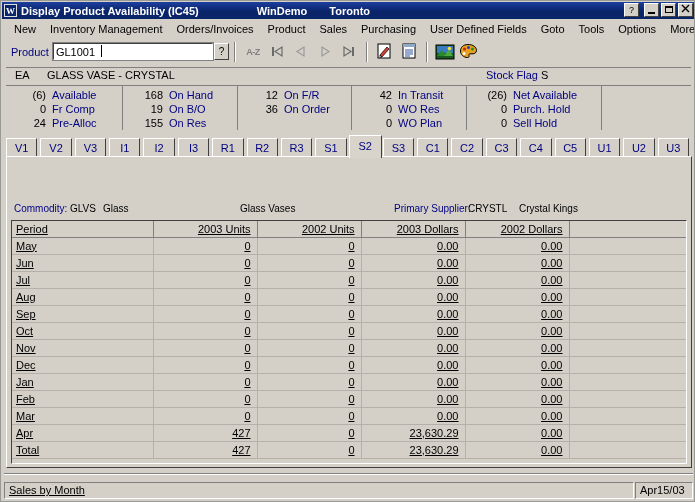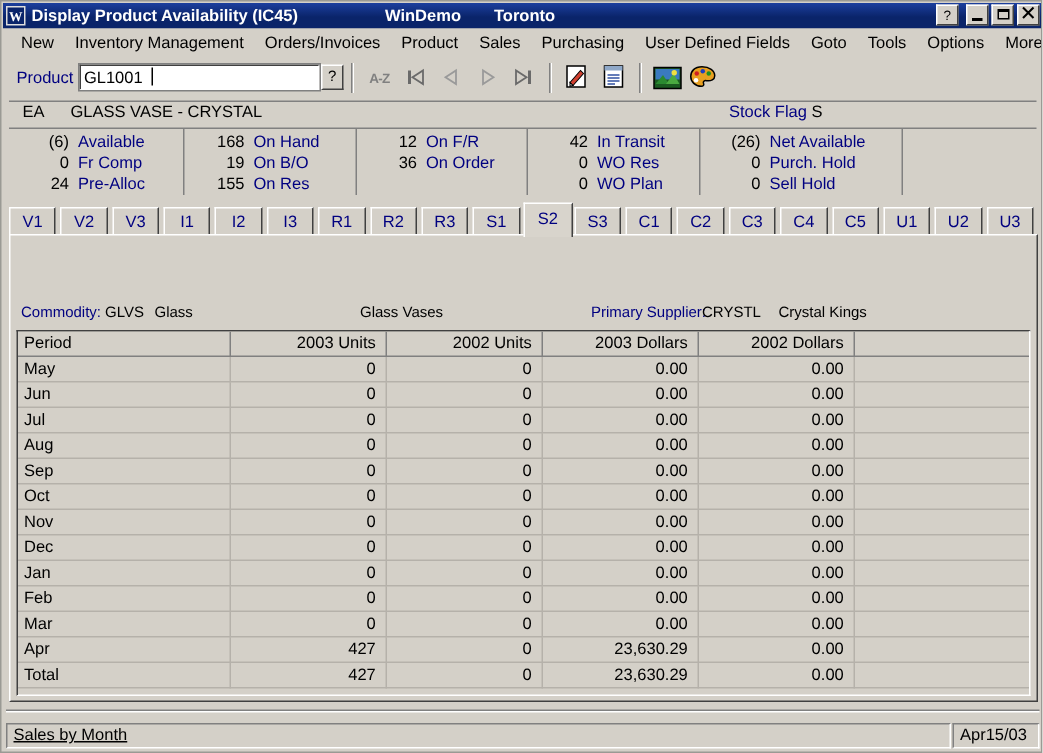--- a/index.html
+++ b/index.html
@@ -318,20 +318,21 @@
     position: absolute;
     left: 4px; top: 63px;
     width: 676px; height: 244px;
     background: #d4d0c8;
     border-top: 1px solid #404040;
     border-left: 1px solid #404040;
     border-right: 1px solid #ffffff;
     border-bottom: 1px solid #ffffff;
     box-sizing: border-box;
     overflow: hidden;
+    text-decoration: underline;
   }
   table.dg {
     border-collapse: collapse;
     width: 100%;
     font-size: 11px;
     table-layout: fixed;
   }
   table.dg th {
     height: 16px;
     background: #d4d0c8;

